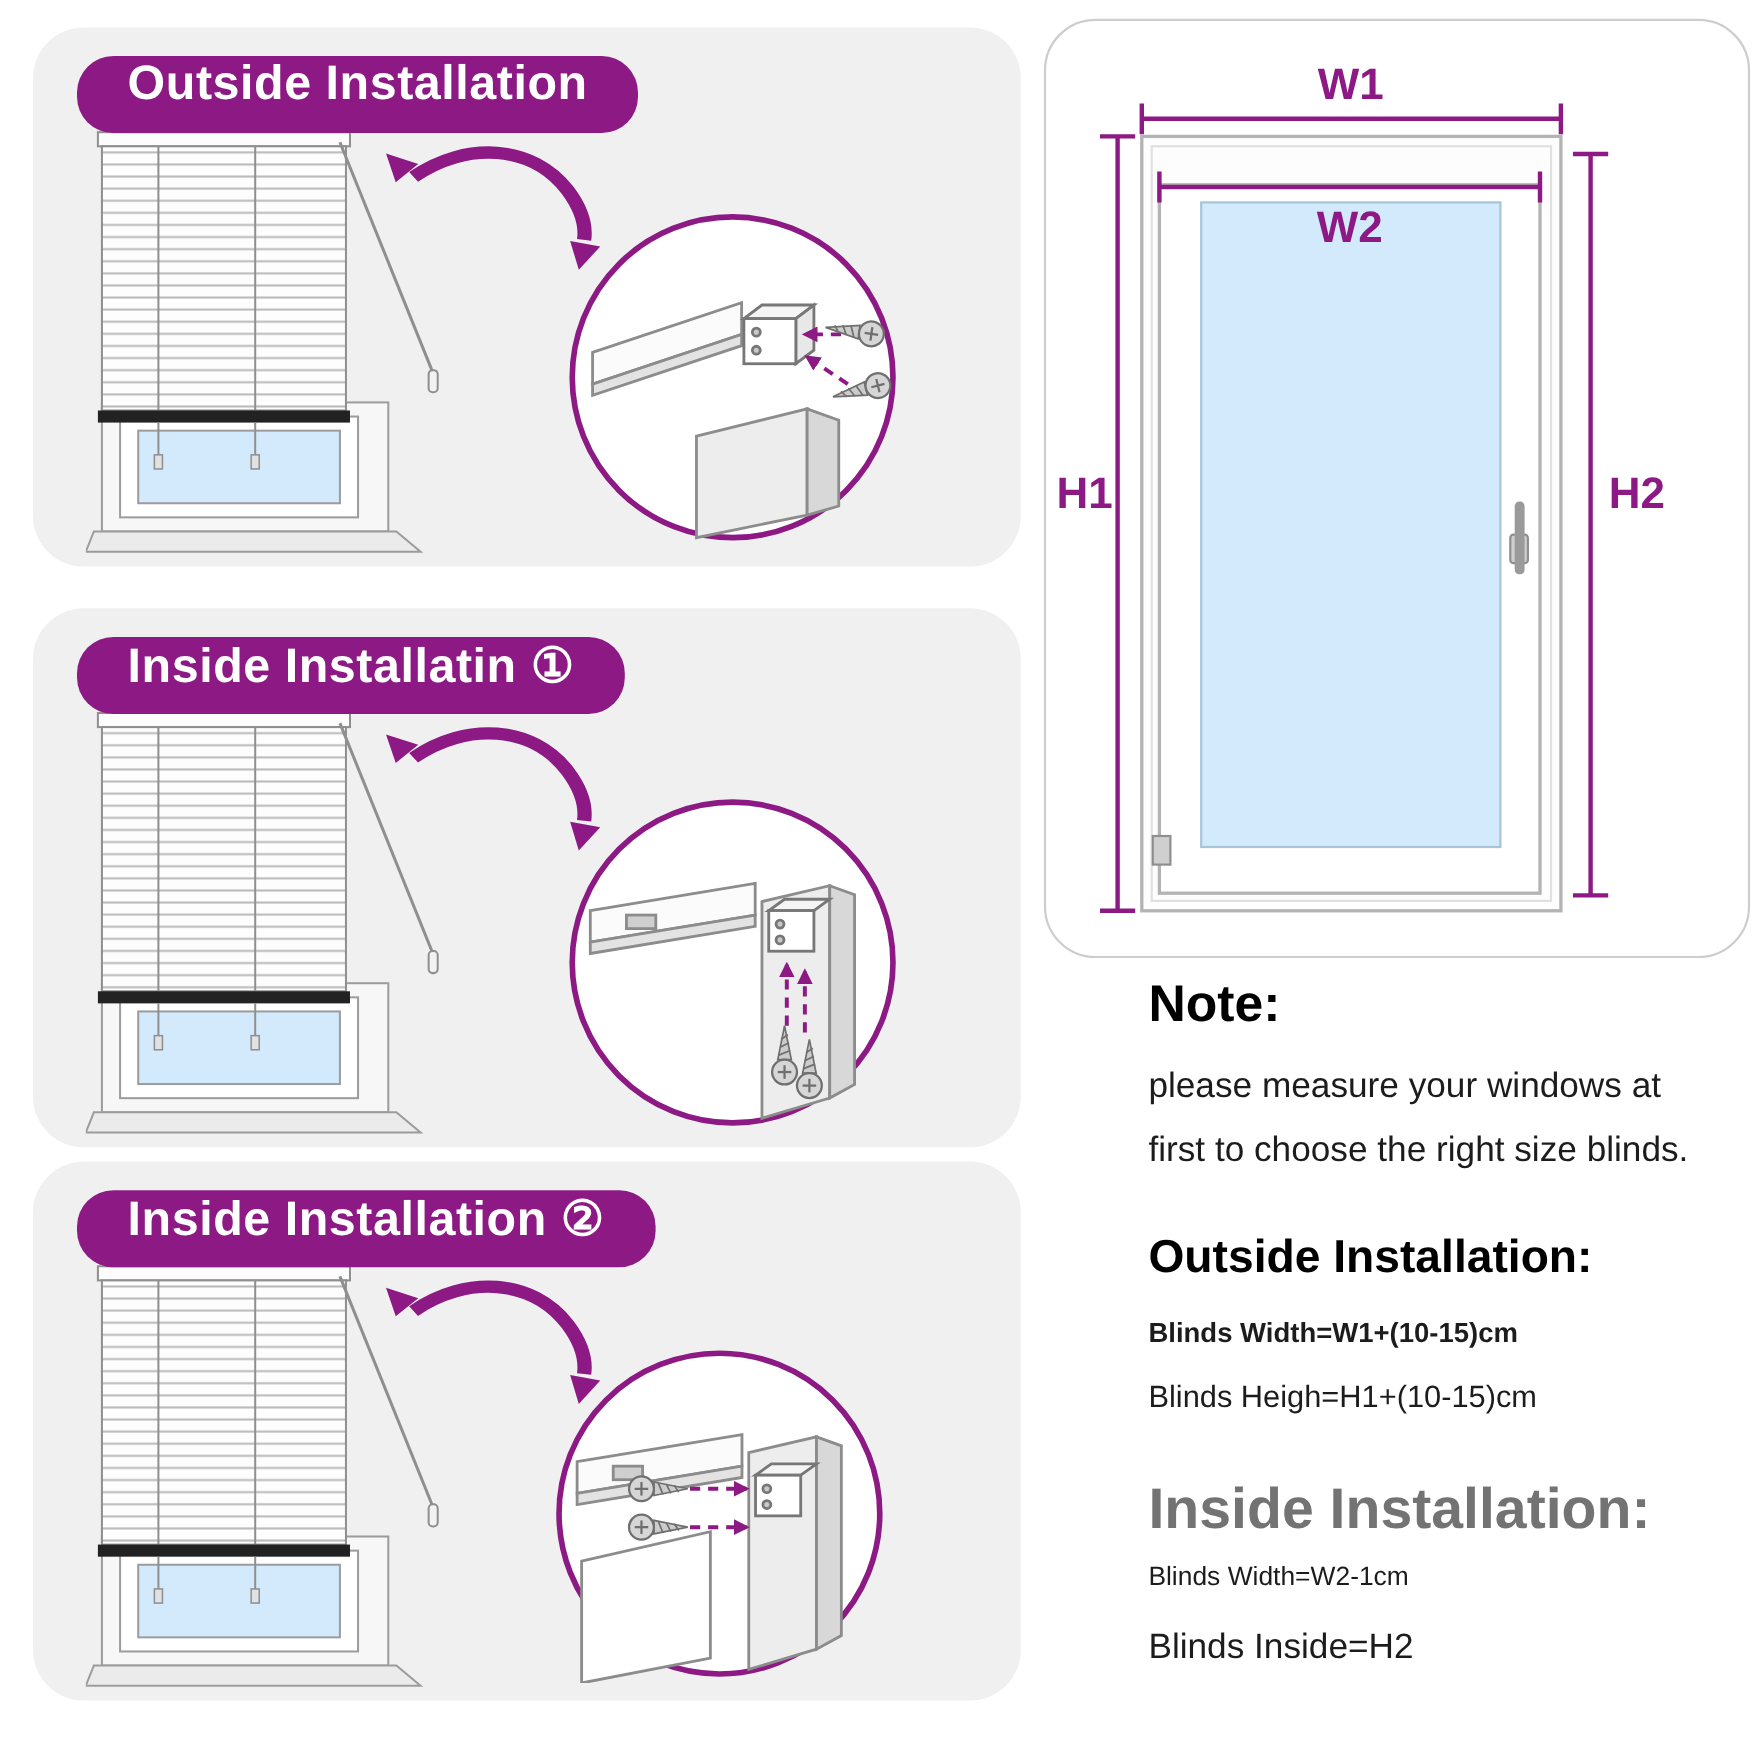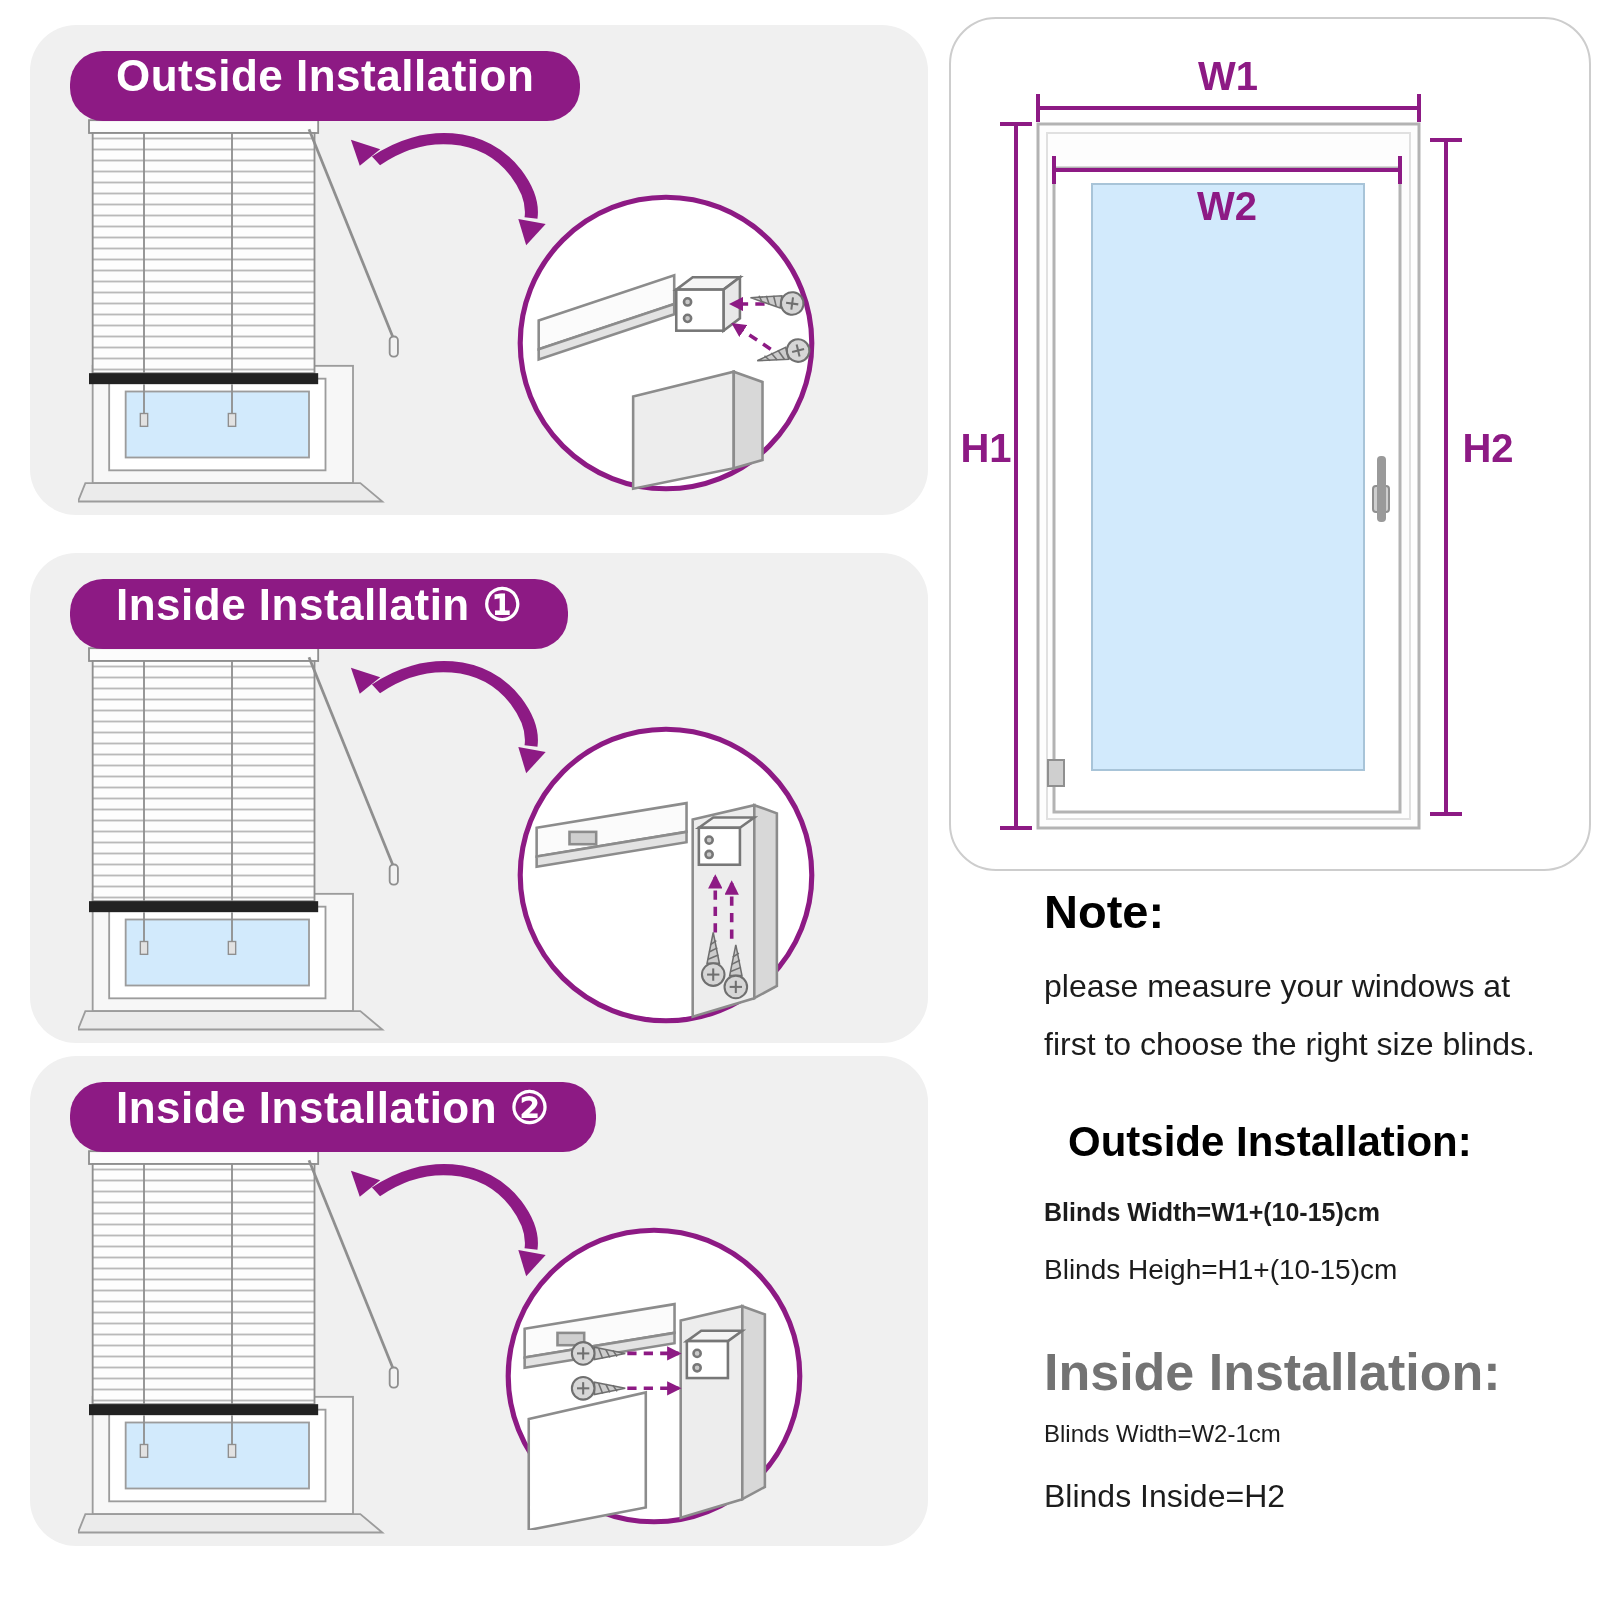--- a/index.html
+++ b/index.html
@@ -23,21 +23,21 @@
     font-size: 44px; font-weight: 700; display: flex; align-items: flex-start;
     padding: 0 46px; white-space: nowrap; z-index: 2; letter-spacing: 0.5px;
   }
   .illus { position: absolute; left: 0; top: 0; width: 898px; height: 490px; }
   .right-diagram { position: absolute; left: 948px; top: 16px; width: 644px; height: 856px; }
   .dim-label { font: 700 40px "Liberation Sans", sans-serif; fill: #8d1a84; }
   .txt { position: absolute; left: 1044px; color: #1c1c1c; }
   .note-title   { top: 884px;  font-size: 47px; font-weight: 700; color: #000; }
   .body-line-1  { top: 968px;  font-size: 32px; text-align: center; }
   .body-line-2  { top: 1026px; font-size: 32px; }
-  .sec-title-outside { top: 1118px; font-size: 42px; font-weight: 700; color: #000; margin-left: 24px; }
+  .sec-title-outside { top: 1118px; font-size: 42px; font-weight: 700; color: #000; }
   .line-o1      { top: 1198px; font-size: 25px; font-weight: bold; }
   .line-o2      { top: 1254px; font-size: 28px; }
   .sec-title-inside  { top: 1342px; font-size: 52px; font-weight: 700; color: #737373; }
   .line-i1      { top: 1420px; font-size: 24px; }
   .line-i2      { top: 1478px; font-size: 32px; }
   .defs-holder { position: absolute; width: 0; height: 0; overflow: hidden; }
 </style>
 </head>
 <body>
 

